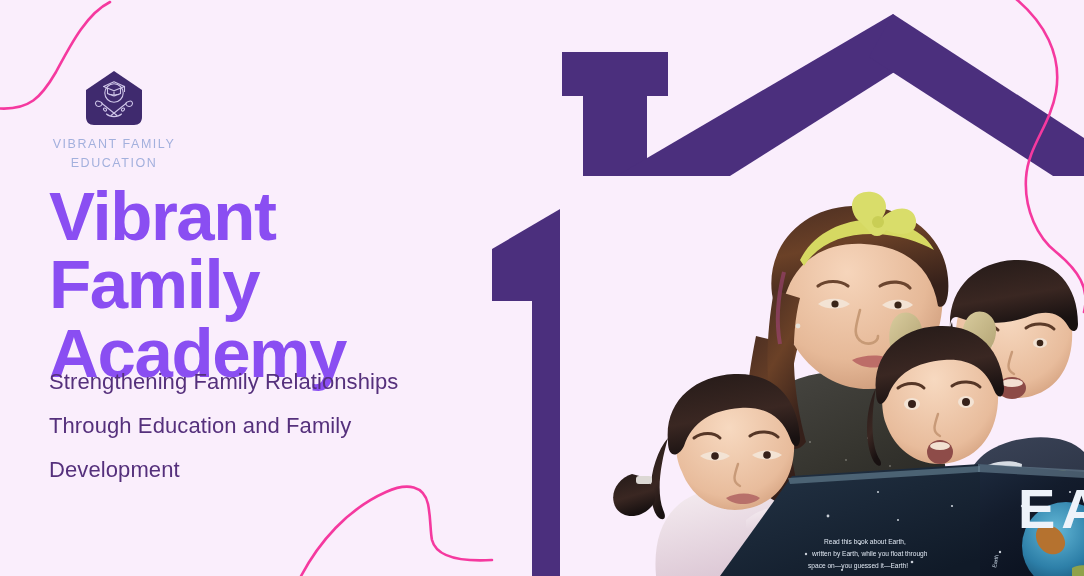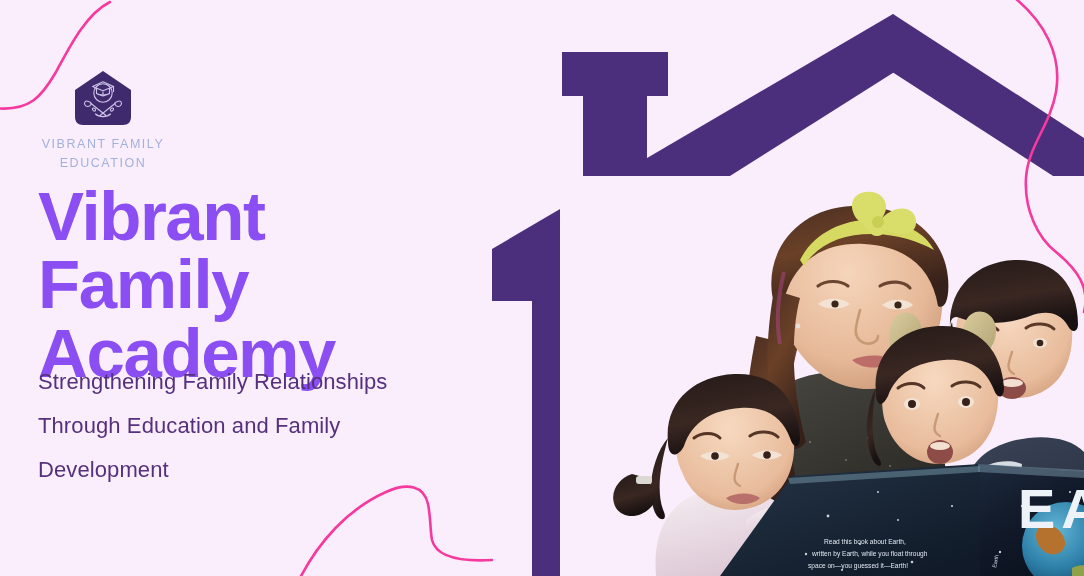--- a/index.html
+++ b/index.html
@@ -38,21 +38,21 @@
     width: 524px;
     height: 400px;
     z-index: 4;
     overflow: hidden;
   }
   #photo-svg { display: block; width: 524px; height: 400px; }
 
   
   #content {
     position: absolute;
-    left: 0; top: 0;
+    left: 11px; top: 0;
     width: 500px;
     height: 576px;
     z-index: 5;
   }
 
   
   #logo-block {
     position: absolute;
     left: 37px;
     top: 70px;

